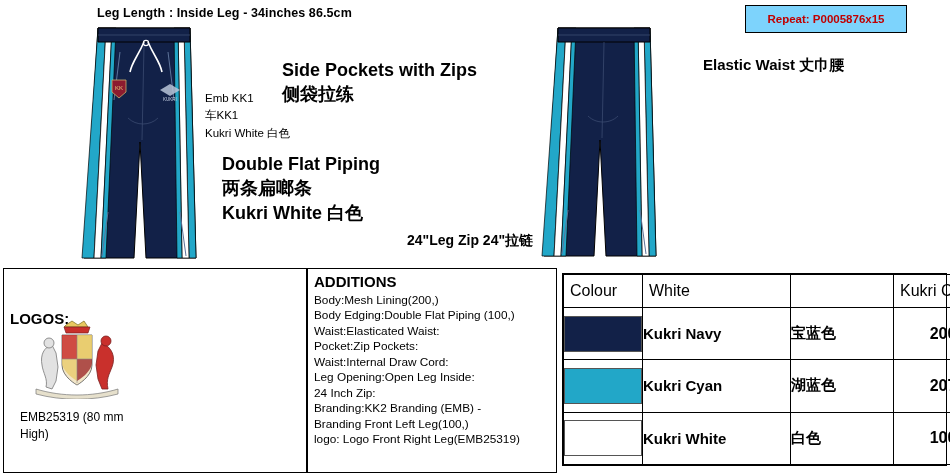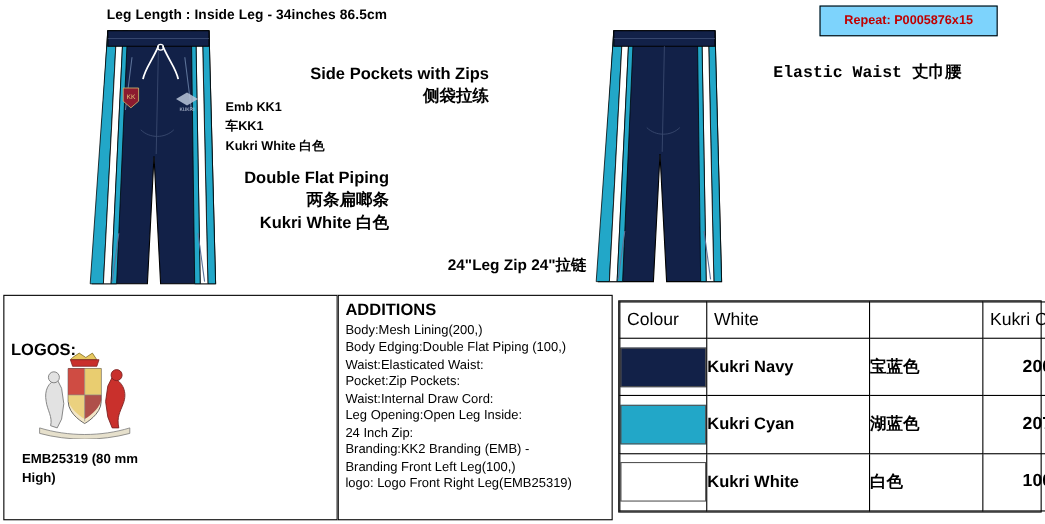--- a/index.html
+++ b/index.html
@@ -22,28 +22,28 @@
   }
   .repeat-box{
     position:absolute;right:4px;top:5px;
     width:160px;height:26px;
     background:#7dd3fc;border:1px solid #000;
     display:flex;align-items:center;justify-content:center;
     font-size:11.5px;font-weight:bold;color:#c00000;
   }
 
   
-  .callout{position:absolute;font-size:15px;font-weight:bold;line-height:1.35;text-align:right;}
+  .callout{position:absolute;font-size:18px;font-weight:bold;line-height:1.35;}
   .callout .cn{font-weight:bold;}
-  .callout-small{position:absolute;font-size:11.5px;font-weight:bold;line-height:1.5;}
+  .callout-small{position:absolute;font-size:11.5px;font-weight:normal;line-height:1.5;}
 
   .c-sidepockets{left:282px;top:58px;}
   .c-emb{left:205px;top:90px;}
   .c-piping{left:222px;top:152px;}
-  .c-elastic{left:703px;top:56px;font-size:15px;font-weight:bold;font-family:Liberation Mono, monospace;}
+  .c-elastic{left:703px;top:56px;font-size:15px;font-weight:bold;}
   .c-legzip{left:407px;top:232px;font-size:14px;font-weight:bold;}
 
   
   .trouser{position:absolute;}
   .front-view{left:68px;top:22px;width:265px;height:240px;}
   .back-view{left:530px;top:22px;width:245px;height:238px;}
 
   
   .bottom-area{position:absolute;left:0;top:268px;width:950px;height:208px;}
 
@@ -53,21 +53,21 @@
   .fabric-row{
     padding:6px 0 4px 6px;border-bottom:1.5px solid #000;
     display:flex;align-items:baseline;gap:8px;
   }
   .fabric-label{font-size:14.5px;font-weight:bold;}
   .fabric-value{font-size:12px;font-weight:bold;}
   .logos-label{font-size:15px;font-weight:bold;padding:5px 0 0 6px;margin-top:36px;}
   .crest{position:absolute;left:18px;top:50px;width:108px;height:80px;}
   .emb-caption{
     position:absolute;left:16px;top:140px;width:130px;
-    font-size:12px;font-weight:bold;line-height:1.45;
+    font-size:12px;font-weight:normal;line-height:1.45;
   }
 
   .additions-panel{left:307px;top:0;width:250px;height:205px;}
   .additions-title{font-size:15px;font-weight:bold;padding:4px 0 2px 6px;}
   .additions-list{padding:1px 4px 0 6px;}
   .additions-list div{font-size:11.8px;line-height:1.31;}
 
   .colour-panel{left:562px;top:5px;width:385px;height:193px;}
   table.colour-table{border-collapse:collapse;width:100%;height:100%;table-layout:fixed;}
   table.colour-table th,table.colour-table td{

